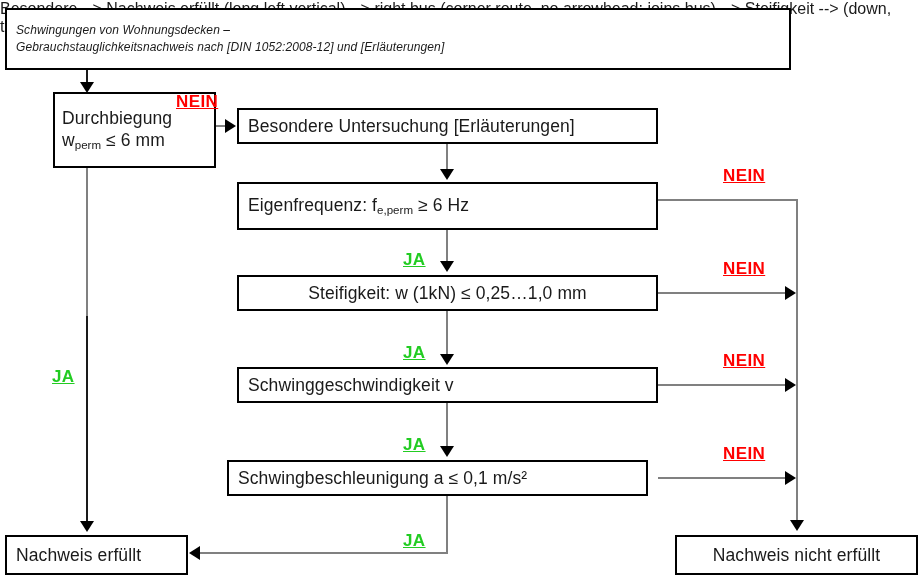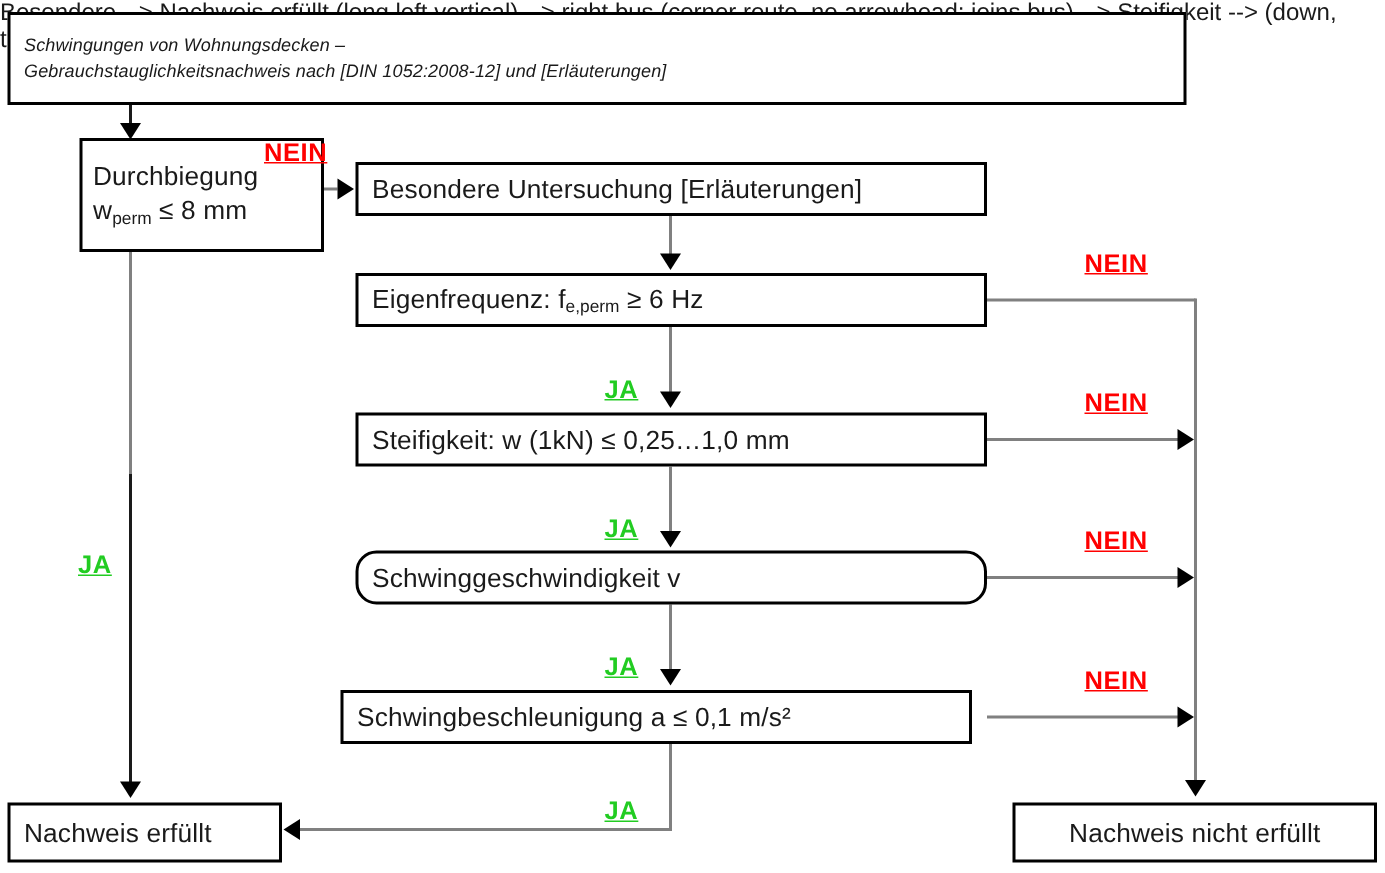--- a/index.html
+++ b/index.html
@@ -61,23 +61,23 @@
     margin-left: 48px;
   }
   #durchbiegung-box .txt {
     white-space: normal;
     line-height: 1.3;
     padding: 0 7px;
   }
 
   
   #besondere-box     { left: 237px; top: 108px; width: 421px; height: 36px; }
-  #eigenfrequenz-box { left: 237px; top: 182px; width: 421px; height: 36px; }
-  #steifigkeit-box   { left: 237px; top: 275px; width: 421px; height: 36px; }
-  #geschwindigkeit-box { left: 237px; top: 367px; width: 421px; height: 36px; border-radius: 14px; }
+  #eigenfrequenz-box { left: 237px; top: 182px; width: 421px; height: 48px; }
+  #steifigkeit-box   { left: 237px; top: 275px; width: 421px; height: 36px; text-align: center; }
+  #geschwindigkeit-box { left: 237px; top: 367px; width: 421px; height: 36px; }
   #beschleunigung-box  { left: 227px; top: 460px; width: 421px; height: 36px; }
 
   
   #erfuellt-box {
     left: 5px; top: 535px; width: 183px; height: 40px;
   }
   #nicht-erfuellt-box {
     left: 675px; top: 535px; width: 243px; height: 40px;
     justify-content: center;
   }
@@ -145,21 +145,21 @@
   <div class="node multiline" id="title-box">
     <span class="txt"><span>Schwingungen von Wohnungsdecken –</span><br><span>Gebrauchstauglichkeitsnachweis nach [DIN 1052:2008-12] und [Erläuterungen]</span></span>
   </div>
 
   
   <div class="edge v dark" style="left:86px; top:70px; height:16px;"></div>
   <div class="arrow down" style="left:80px; top:82px;"></div>
 
   
   <div class="node multiline" id="durchbiegung-box">
-    <span class="txt"><span>Durchbiegung</span><br><span>w</span><span class="sub">perm</span><span> ≤ 8 mm</span></span>
+    <span class="txt"><span>Durchbiegung</span><br><span>w</span><span class="sub">perm</span><span> ≤ 6 mm</span></span>
   </div>
 
    Besondere --&gt;
   <div class="edge h" style="left:168px; top:125px; width:57px;"></div>
   <div class="arrow right" style="left:225px; top:119px;"></div>
   <div class="elabel nein" style="left:176px; top:92px;">NEIN</div>
 
    Nachweis erfüllt (long left vertical) --&gt;
   <div class="edge v" style="left:86px; top:150px; height:166px;"></div>
   <div class="edge v dark" style="left:86px; top:316px; height:207px;"></div>

